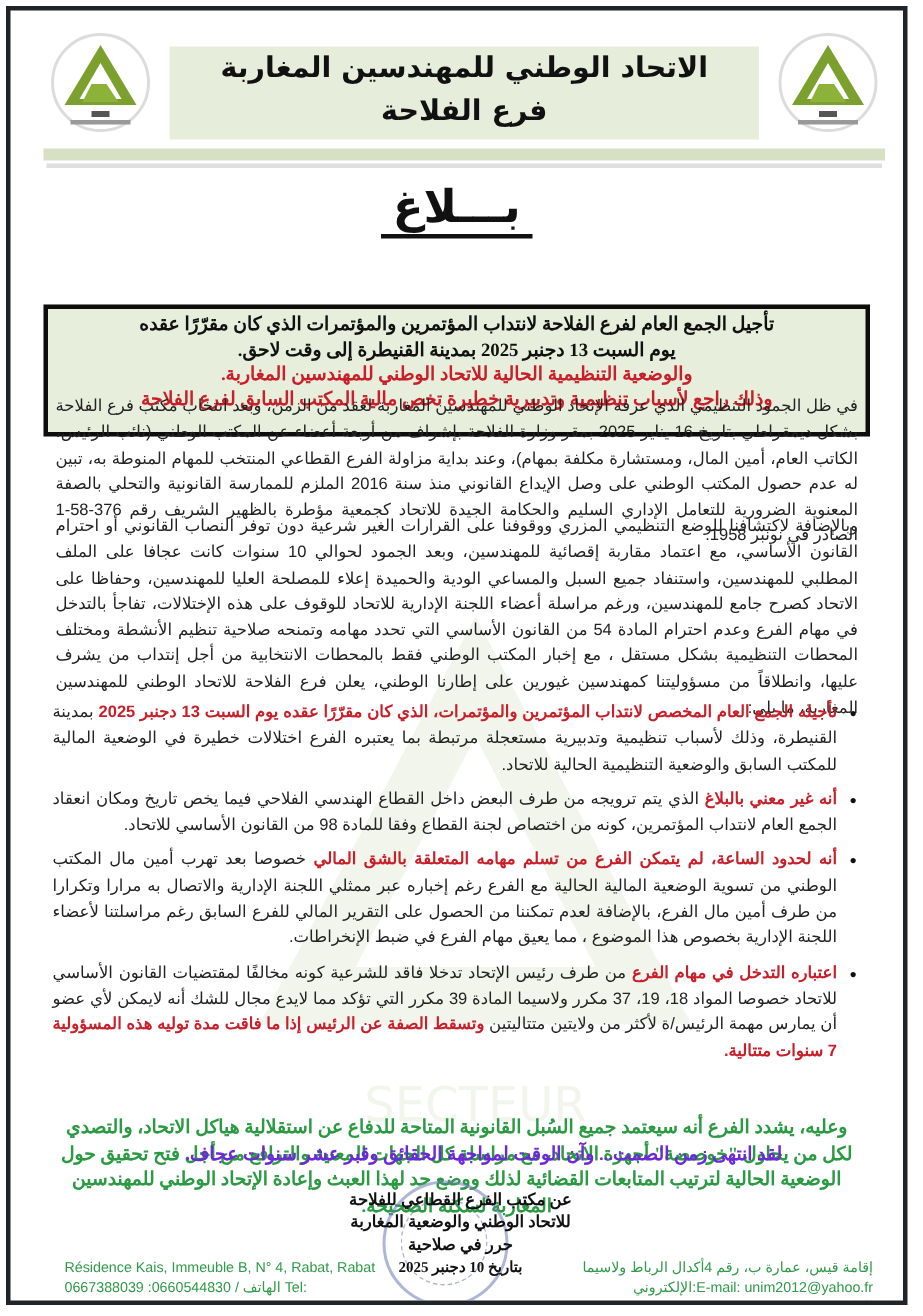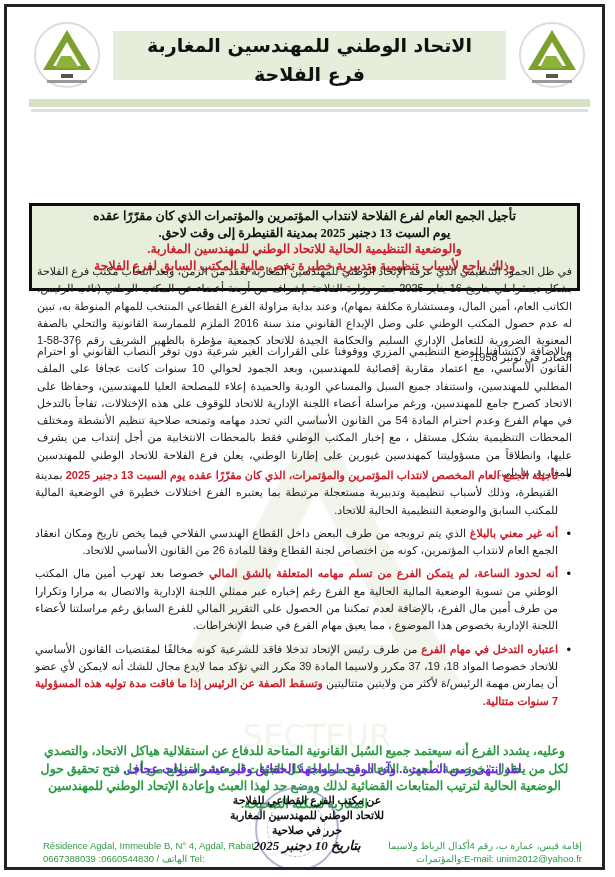--- a/index.html
+++ b/index.html
@@ -3,40 +3,40 @@
 <meta charset="utf-8">
 <style>
   html, body { margin: 0; padding: 0; background: #ffffff; }
   body { width: 615px; height: 877px; overflow: hidden; position: relative; font-family: "DejaVu Sans", sans-serif; }
   .page { position: absolute; left: 4px; top: 4px; width: 601px; height: 866px; border: 3px solid #1e2428; box-sizing: border-box; background: #fff; overflow: hidden; }
   .watermark { position: absolute; left: 150px; top: 380px; width: 320px; height: 400px; opacity: 0.09; pointer-events: none; }
   .header { position: absolute; left: 20px; top: 10px; width: 565px; height: 95px; }
   .logo { position: absolute; top: 5px; width: 72px; height: 70px; }
   .logo-left { left: 4px; }
   .logo-right { right: 4px; }
-  .title-box { position: absolute; left: 86px; right: 86px; top: 14px; height: 49px; background: #e6eedb; text-align: center; direction: rtl; }
+  .title-box { position: absolute; left: 86px; right: 86px; top: 14px; height: 62px; background: #e6eedb; text-align: center; direction: rtl; }
   .title-line { font-family: "DejaVu Sans", sans-serif; font-weight: bold; font-size: 19px; color: #111; line-height: 29px; }
   .header-bar { position: absolute; left: 2px; right: 2px; top: 82px; height: 8px; background: #d5e0c4; }
   .header-bar2 { position: absolute; left: 4px; right: 4px; top: 92px; height: 3px; background: #c9c9c9; opacity: 0.6; }
   .balagh { position: absolute; left: 0; right: 0; top: 112px; text-align: center; font-weight: bold; font-size: 30px; color: #111; direction: rtl; }
   .balagh span { border-bottom: 3px solid #111; padding: 0 8px; line-height: 40px; }
   .notice-box { position: absolute; left: 22px; right: 22px; top: 152px; height: 88px; border: 3px solid #0d0d0d; background: #e7efdc; text-align: center; direction: rtl; padding-top: 2px; box-sizing: border-box; margin-top: 44px; }
   .notice-line { font-weight: bold; font-size: 12.5px; line-height: 16.5px; color: #111; font-family: "Liberation Serif", serif; }
   .notice-line.red { color: #c8202a; }
   .para { position: absolute; left: 30px; right: 30px; direction: rtl; text-align: justify; font-family: "Liberation Sans", sans-serif; font-size: 11px; line-height: 17.3px; color: #222; }
   .p1 { top: 256px; }
   .p2 { top: 336px; }
   .bullets { position: absolute; left: 28px; right: 30px; top: 460px; direction: rtl; font-family: "Liberation Sans", sans-serif; font-size: 11px; line-height: 17.3px; color: #222; margin: 0; padding: 0 14px 0 0; list-style: none; }
   .bullets li { position: relative; margin-bottom: 6px; text-align: justify; }
   .bullets li::before { content: "\2022"; position: absolute; right: -13px; top: 0; font-size: 13px; color: #111; }
   .b-red { color: #c8202a; font-weight: bold; }
   .green-para { position: absolute; left: 30px; right: 30px; top: 688px; direction: rtl; text-align: center; font-weight: bold; font-family: "Liberation Serif", serif; font-size: 12.5px; line-height: 17.6px; color: #2b9a43; margin-top: 48px; }
   .closing { position: absolute; left: 0; right: 0; top: 754px; text-align: center; direction: rtl; font-weight: bold; font-family: "Liberation Serif", serif; font-size: 12.5px; color: #6d28d9; padding-left: 36px; }
   .signature { position: absolute; left: 200px; width: 200px; top: 786px; text-align: center; direction: rtl; font-weight: bold; font-family: "Liberation Serif", serif; font-size: 11px; line-height: 15px; color: #111; z-index: 2; }
-  .signature .date { font-size: 13px; font-style: italic; }
+  .signature .date { font-size: 10px; }
   .stamp { position: absolute; left: 248px; top: 780px; width: 80px; height: 80px; border-radius: 50%; border: 2px solid #6b7bb5; opacity: 0.55; z-index: 1; }
   .stamp-inner { position: absolute; left: 10px; top: 10px; width: 56px; height: 56px; border-radius: 50%; border: 1px dashed #6b7bb5; }
   .footer-left { position: absolute; left: 36px; top: 832px; font-family: "Liberation Sans", sans-serif; font-size: 9.5px; line-height: 13px; color: #2f9a47; }
   .footer-right { position: absolute; right: 20px; top: 832px; font-family: "Liberation Sans", sans-serif; font-size: 9.5px; line-height: 13px; color: #2f9a47; text-align: right; direction: rtl; }
 </style>
 </head>
 <body>
 
 <div class="page">
 
@@ -64,56 +64,57 @@
       <polygon points="36,8 60,48 12,48" fill="#7ba02e"></polygon>
       <polygon points="36,20 50,44 22,44" fill="#ffffff"></polygon>
       <polygon points="30,34 40,34 48,46 24,46" fill="#8cb23a"></polygon>
       <rect x="30" y="52" width="12" height="4" fill="#555"></rect>
       <rect x="16" y="58" width="40" height="3" fill="#999"></rect>
     </svg>
     <div class="header-bar"></div>
     <div class="header-bar2"></div>
   </div>
 
+  <div class="balagh"><span>بـــلاغ</span></div>
 
   <div class="notice-box">
     <div class="notice-line">تأجيل الجمع العام لفرع الفلاحة لانتداب المؤتمرين والمؤتمرات الذي كان مقرّرًا عقده</div>
     <div class="notice-line">يوم السبت 13 دجنبر 2025 بمدينة القنيطرة إلى وقت لاحق.</div>
     <div class="notice-line red">والوضعية التنظيمية الحالية للاتحاد الوطني للمهندسين المغاربة.</div>
     <div class="notice-line red">وذلك راجع لأسباب تنظيمية وتدبيرية خطيرة تخص مالية المكتب السابق لفرع الفلاحة</div>
   </div>
 
   <div class="para p1">في ظل الجمود التنظيمي الذي عرفه الإتحاد الوطني للمهندسين المغاربة لعقد من الزمن، وبعد انتخاب مكتب فرع الفلاحة بشكل ديمقراطي بتاريخ 16 يناير 2025 بمقر وزارة الفلاحة بإشراف من أربعة أعضاء عن المكتب الوطني (نائب الرئيس، الكاتب العام، أمين المال، ومستشارة مكلفة بمهام)، وعند بداية مزاولة الفرع القطاعي المنتخب للمهام المنوطة به، تبين له عدم حصول المكتب الوطني على وصل الإيداع القانوني منذ سنة 2016 الملزم للممارسة القانونية والتحلي بالصفة المعنوية الضرورية للتعامل الإداري السليم والحكامة الجيدة للاتحاد كجمعية مؤطرة بالظهير الشريف رقم 376-58-1 الصادر في نونبر 1958.</div>
   <div class="para p2">وبالإضافة لاكتشافنا للوضع التنظيمي المزري ووقوفنا على القرارات الغير شرعية دون توفر النصاب القانوني أو احترام القانون الأساسي، مع اعتماد مقاربة إقصائية للمهندسين، وبعد الجمود لحوالي 10 سنوات كانت عجافا على الملف المطلبي للمهندسين، واستنفاد جميع السبل والمساعي الودية والحميدة إعلاء للمصلحة العليا للمهندسين، وحفاظا على الاتحاد كصرح جامع للمهندسين، ورغم مراسلة أعضاء اللجنة الإدارية للاتحاد للوقوف على هذه الإختلالات، تفاجأ بالتدخل في مهام الفرع وعدم احترام المادة 54 من القانون الأساسي التي تحدد مهامه وتمنحه صلاحية تنظيم الأنشطة ومختلف المحطات التنظيمية بشكل مستقل ، مع إخبار المكتب الوطني فقط بالمحطات الانتخابية من أجل إنتداب من يشرف عليها، وانطلاقاً من مسؤوليتنا كمهندسين غيورين على إطارنا الوطني، يعلن فرع الفلاحة للاتحاد الوطني للمهندسين المغاربة، ما يلي:</div>
 
   <ul class="bullets">
     <li><span class="b-red">تأجيله الجمع العام المخصص لانتداب المؤتمرين والمؤتمرات، الذي كان مقرّرًا عقده يوم السبت 13 دجنبر 2025</span><span> بمدينة القنيطرة، وذلك لأسباب تنظيمية وتدبيرية مستعجلة مرتبطة بما يعتبره الفرع اختلالات خطيرة في الوضعية المالية للمكتب السابق والوضعية التنظيمية الحالية للاتحاد.</span></li>
-    <li><span class="b-red">أنه غير معني بالبلاغ</span><span> الذي يتم ترويجه من طرف البعض داخل القطاع الهندسي الفلاحي فيما يخص تاريخ ومكان انعقاد الجمع العام لانتداب المؤتمرين، كونه من اختصاص لجنة القطاع وفقا للمادة 26 من القانون الأساسي للاتحاد.</span></li>
+    <li><span class="b-red">أنه غير معني بالبلاغ</span><span> الذي يتم ترويجه من طرف البعض داخل القطاع الهندسي الفلاحي فيما يخص تاريخ ومكان انعقاد الجمع العام لانتداب المؤتمرين، كونه من اختصاص لجنة القطاع وفقا للمادة 98 من القانون الأساسي للاتحاد.</span></li>
     <li><span class="b-red">أنه لحدود الساعة، لم يتمكن الفرع من تسلم مهامه المتعلقة بالشق المالي</span><span> خصوصا بعد تهرب أمين مال المكتب الوطني من تسوية الوضعية المالية الحالية مع الفرع رغم إخباره عبر ممثلي اللجنة الإدارية والاتصال به مرارا وتكرارا من طرف أمين مال الفرع، بالإضافة لعدم تمكننا من الحصول على التقرير المالي للفرع السابق رغم مراسلتنا لأعضاء اللجنة الإدارية بخصوص هذا الموضوع ، مما يعيق مهام الفرع في ضبط الإنخراطات.</span></li>
     <li><span class="b-red">اعتباره التدخل في مهام الفرع</span><span> من طرف رئيس الإتحاد تدخلا فاقد للشرعية كونه مخالفًا لمقتضيات القانون الأساسي للاتحاد خصوصا المواد 18، 19، 37 مكرر ولاسيما المادة 39 مكرر التي تؤكد مما لايدع مجال للشك أنه لايمكن لأي عضو أن يمارس مهمة الرئيس/ة لأكثر من ولايتين متتاليتين </span><span class="b-red">وتسقط الصفة عن الرئيس إذا ما فاقت مدة توليه هذه المسؤولية 7 سنوات متتالية.</span></li>
   </ul>
 
   <div class="green-para">وعليه، يشدد الفرع أنه سيعتمد جميع السُبل القانونية المتاحة للدفاع عن استقلالية هياكل الاتحاد، والتصدي لكل من يحاول "خوصصة" أجهزة الاتحاد، مع مراسلة كل الجهات المعنية والترافع من أجل فتح تحقيق حول الوضعية الحالية لترتيب المتابعات القضائية لذلك ووضع حد لهذا العبث وإعادة الإتحاد الوطني للمهندسين المغاربة لسكته الصحيحة.</div>
 
   <div class="closing">لقد انتهى زمن الصمت... وآن الوقت لمواجهة الحقائق وقبر عشر سنوات عجاف.</div>
 
   <div class="stamp">
       <div class="stamp-inner"></div>
     </div>
   <div class="signature">
     <div>عن مكتب الفرع القطاعي للفلاحة</div>
-    <div>للاتحاد الوطني للمهندسين المغاربة</div>
+    <div>للاتحاد الوطني والوضعية المغاربة</div>
     <div>حرر في صلاحية</div>
     <div class="date">بتاريخ 10 دجنبر 2025</div>
   </div>
 
   <div class="footer-left">
-    <div>Résidence Agdal, Immeuble B,   N° 4, Agdal, Rabat</div>
+    <div>Résidence Kais, Immeuble B,   N° 4, Rabat, Rabat</div>
     <div>0667388039 :الهاتف / 0660544830 Tel:</div>
   </div>
 
   <div class="footer-right">
     <div>إقامة قيس، عمارة ب، رقم 4أكدال الرباط ولاسيما</div>
-    <div>E-mail: unim2012@yahoo.fr:والمؤتمرات</div>
+    <div>E-mail: unim2012@yahoo.fr:الإلكتروني</div>
     <div>الهاتف: Tel: 0667388039 / 0660544830</div>
   </div>
 
 </div>
 
 </body></html>

